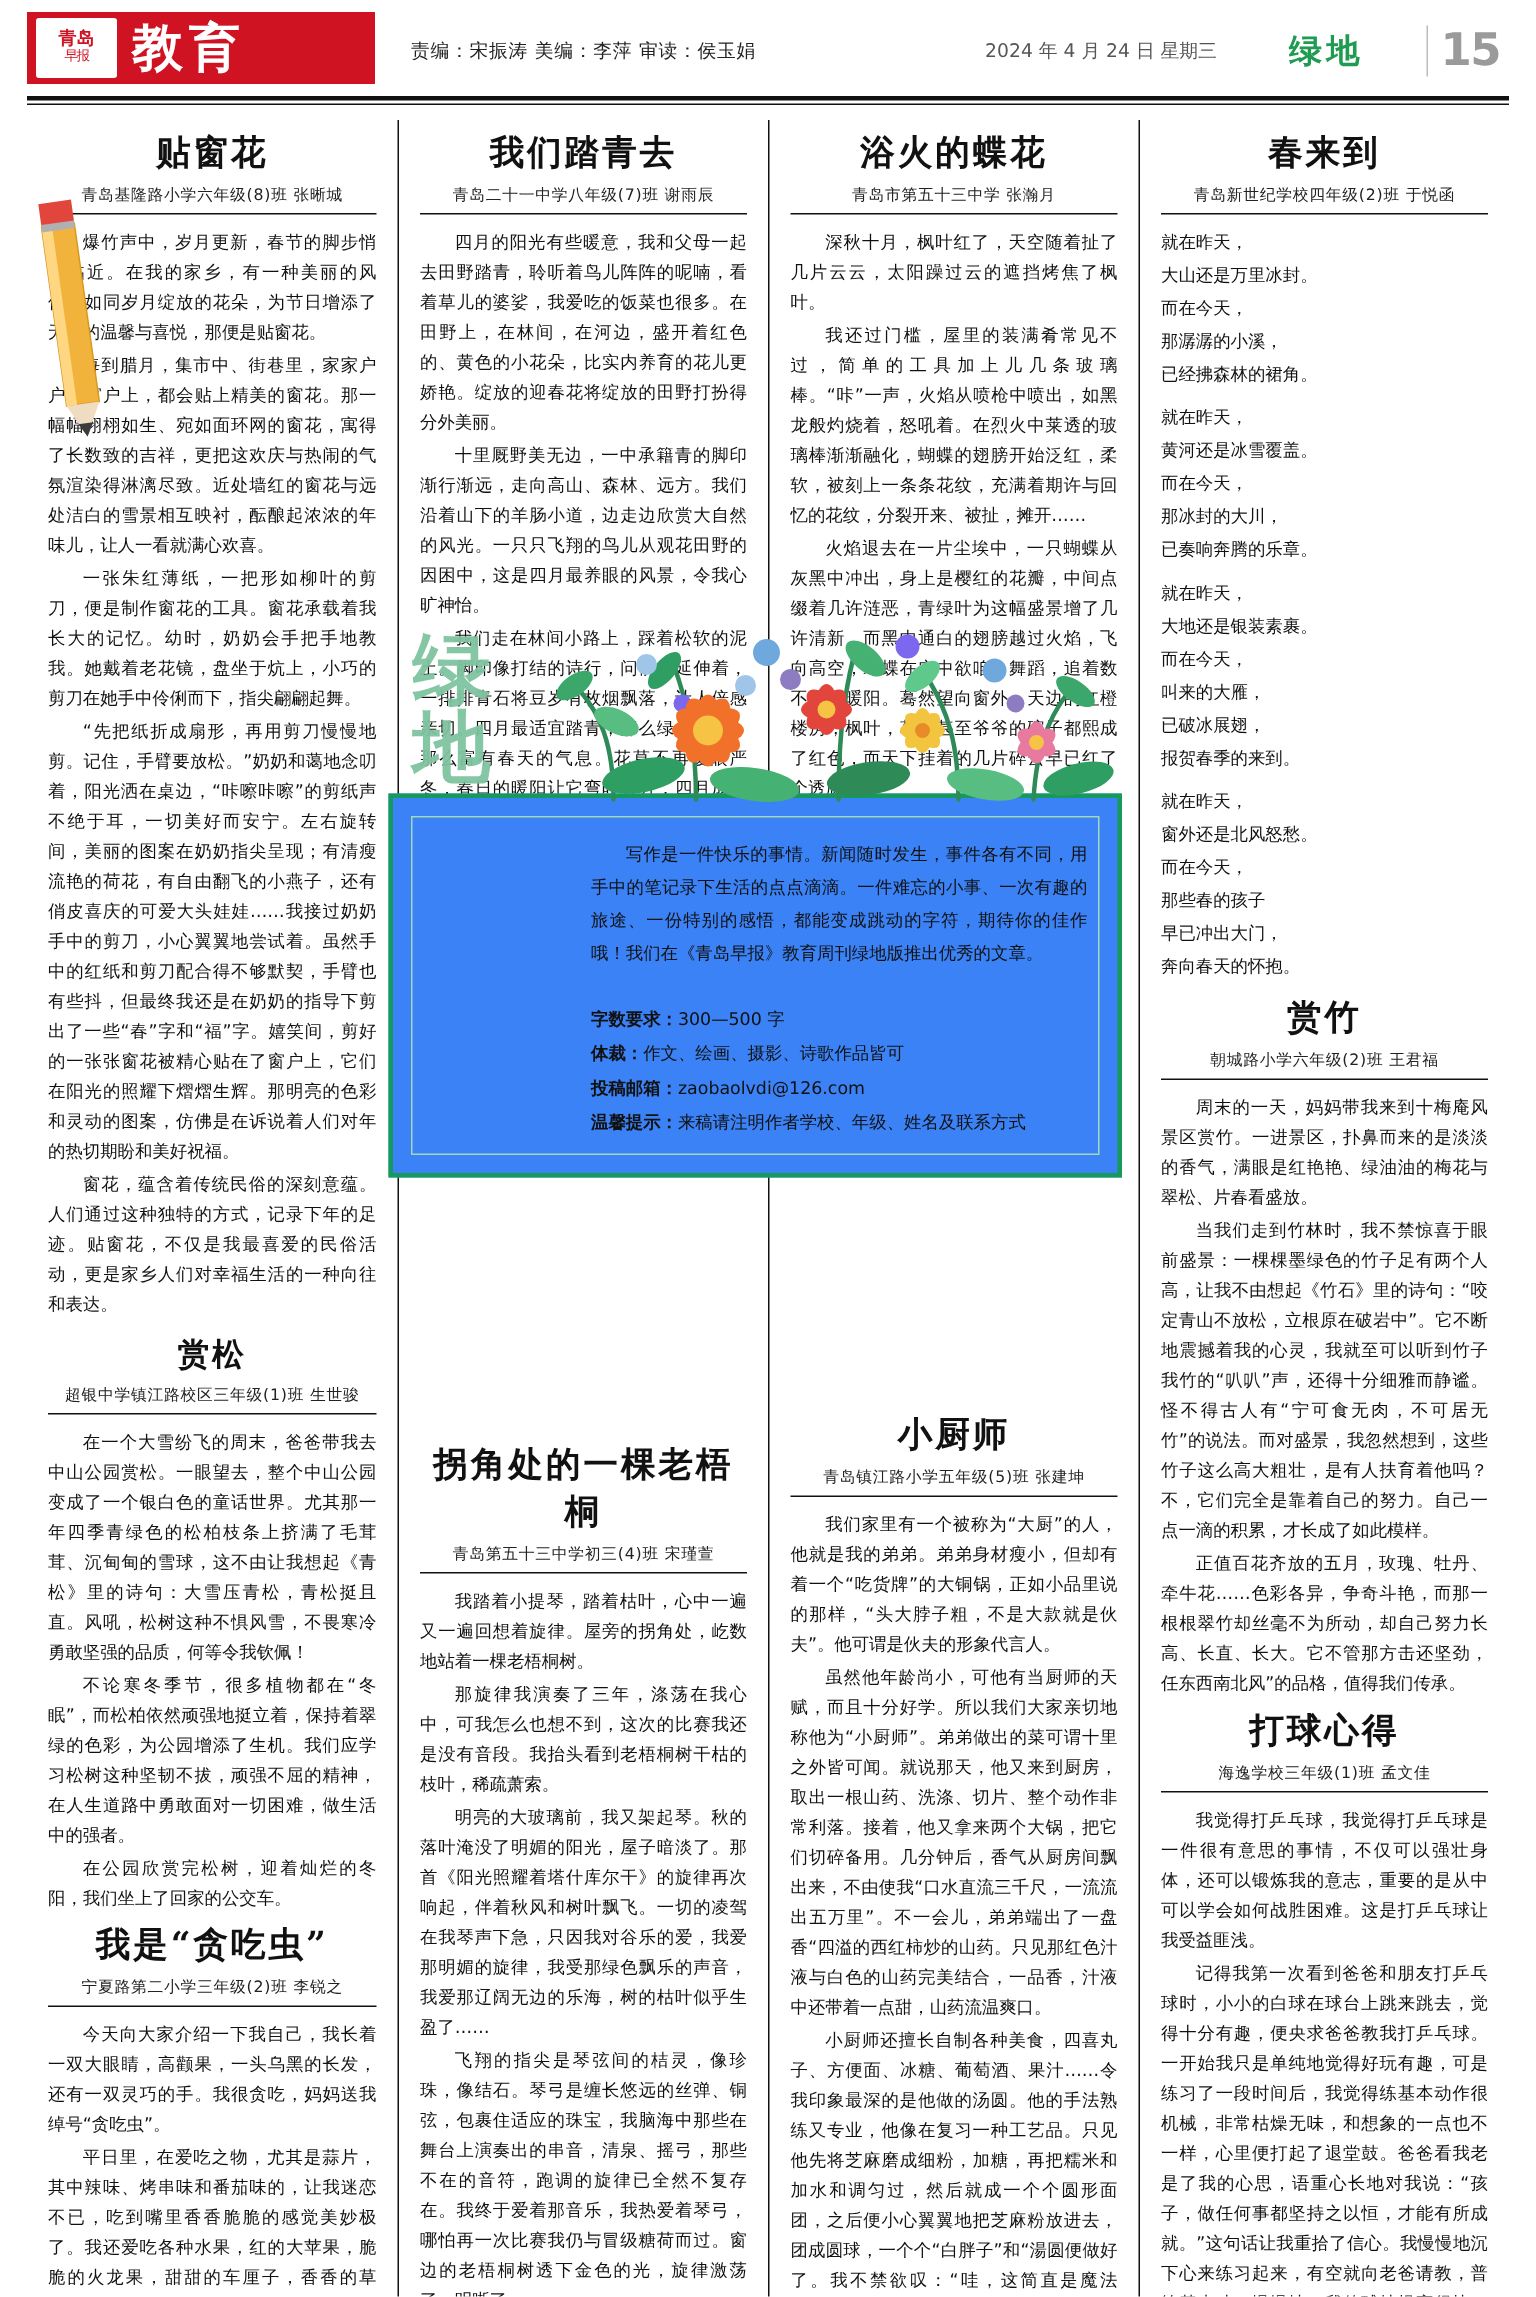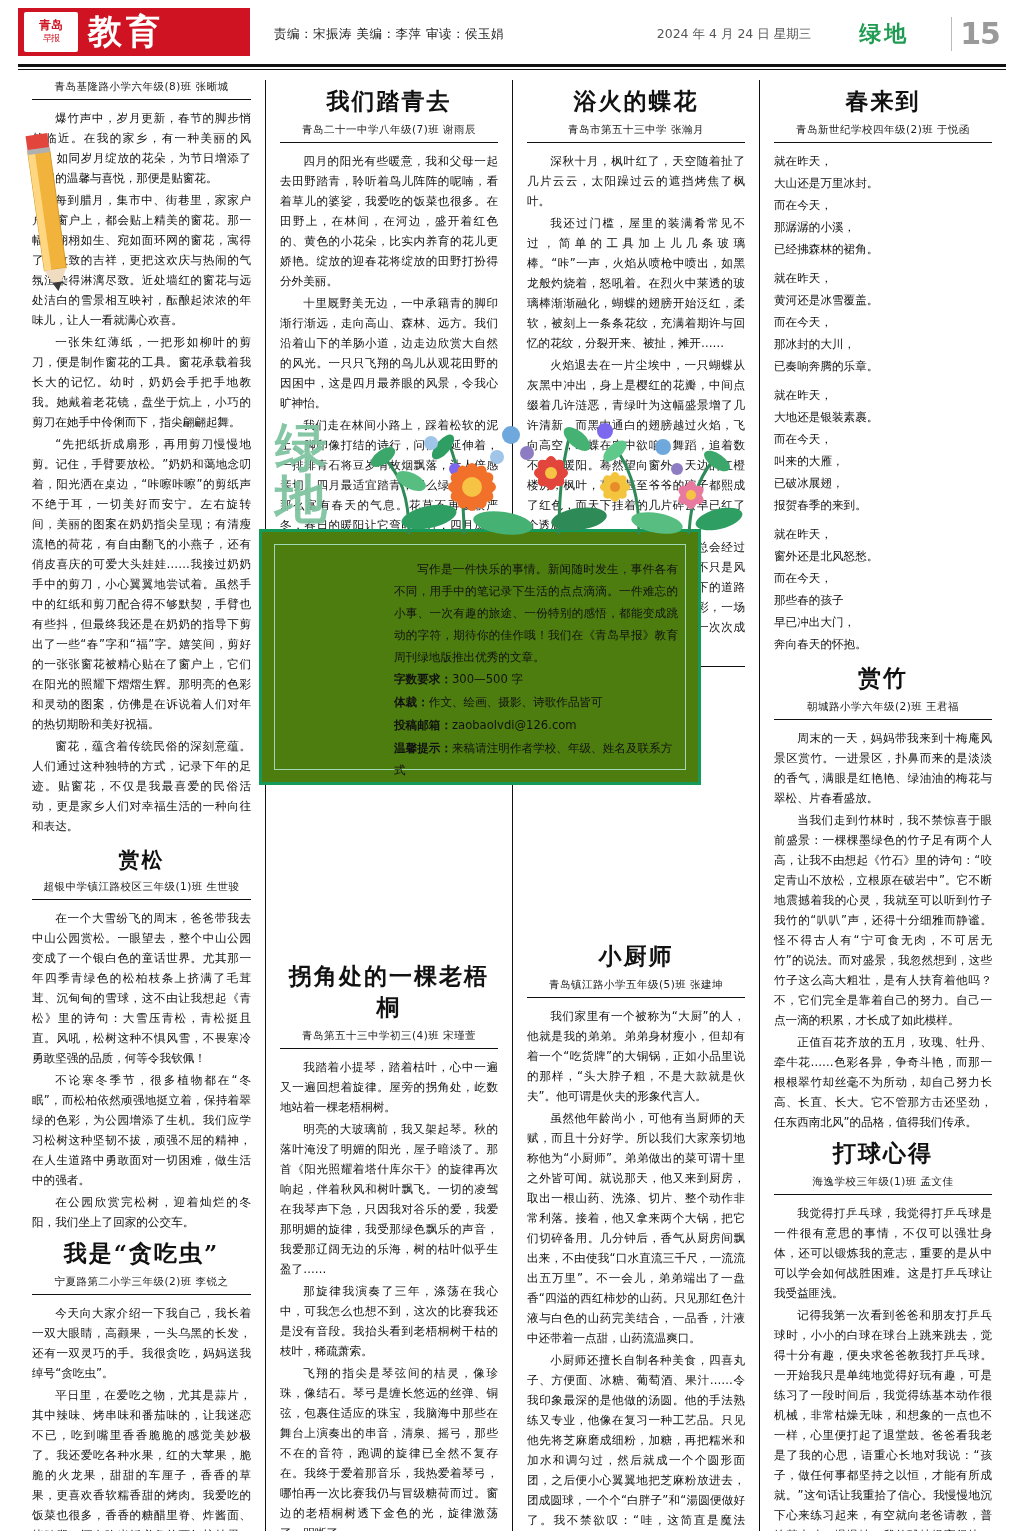--- a/index.html
+++ b/index.html
@@ -91,23 +91,23 @@
     font-size:11.6px; line-height:20px; text-align:left;
     text-indent:0; margin:0 0 2px 0; color:#111;
   }
   .stanza { margin-bottom:9px; }
   .hr-col { border-top:1px solid #111; margin:9px 0 0 0; height:1px; }
 
   
   .feature {
     position:absolute;
     left:259px; top:521px;
-    width:442px; height:256px;
+    width:489px; height:256px;
     border:3px solid #169a5a;
-    background:#4d7c0f;
+    background:#3b82f6;
     z-index:5;
   }
   .feature-inner {
     position:absolute; left:12px; top:12px; right:12px; bottom:12px;
     border:1px solid #9fd9b7;
   }
   .feature-text {
     position:absolute; left:132px; top:26px; right:20px;
     font-size:11.6px; line-height:22px; color:#111; text-align:justify; text-indent:2em;
   }
@@ -150,20 +150,21 @@
       <span class="section-name">绿地</span>
       <span class="page-no">15</span>
     </div>
   </div>
   <div class="rule-thick"></div>
   <div class="rule-thin"></div>
 
   <div class="cols">
 
     <div class="col">
+      <h2 class="art-title t-xl">贴窗花</h2>
       <div class="byline">青岛基隆路小学六年级(8)班  张晰城</div>
       <p class="body">爆竹声中，岁月更新，春节的脚步悄然临近。在我的家乡，有一种美丽的风俗，如同岁月绽放的花朵，为节日增添了无尽的温馨与喜悦，那便是贴窗花。</p>
       <p class="body">每到腊月，集市中、街巷里，家家户户的窗户上，都会贴上精美的窗花。那一幅幅栩栩如生、宛如面环网的窗花，寓得了长数致的吉祥，更把这欢庆与热闹的气氛渲染得淋漓尽致。近处墙红的窗花与远处洁白的雪景相互映衬，酝酿起浓浓的年味儿，让人一看就满心欢喜。</p>
       <p class="body">一张朱红薄纸，一把形如柳叶的剪刀，便是制作窗花的工具。窗花承载着我长大的记忆。幼时，奶奶会手把手地教我。她戴着老花镜，盘坐于炕上，小巧的剪刀在她手中伶俐而下，指尖翩翩起舞。</p>
       <p class="body">“先把纸折成扇形，再用剪刀慢慢地剪。记住，手臂要放松。”奶奶和蔼地念叨着，阳光洒在桌边，“咔嚓咔嚓”的剪纸声不绝于耳，一切美好而安宁。左右旋转间，美丽的图案在奶奶指尖呈现；有清瘦流艳的荷花，有自由翻飞的小燕子，还有俏皮喜庆的可爱大头娃娃……我接过奶奶手中的剪刀，小心翼翼地尝试着。虽然手中的红纸和剪刀配合得不够默契，手臂也有些抖，但最终我还是在奶奶的指导下剪出了一些“春”字和“福”字。嬉笑间，剪好的一张张窗花被精心贴在了窗户上，它们在阳光的照耀下熠熠生辉。那明亮的色彩和灵动的图案，仿佛是在诉说着人们对年的热切期盼和美好祝福。</p>
       <p class="body">窗花，蕴含着传统民俗的深刻意蕴。人们通过这种独特的方式，记录下年的足迹。贴窗花，不仅是我最喜爱的民俗活动，更是家乡人们对幸福生活的一种向往和表达。</p>
 
       <h2 class="art-title t-lg">赏松</h2>
       <div class="byline">超银中学镇江路校区三年级(1)班  生世骏</div>
       <p class="body">在一个大雪纷飞的周末，爸爸带我去中山公园赏松。一眼望去，整个中山公园变成了一个银白色的童话世界。尤其那一年四季青绿色的松柏枝条上挤满了毛茸茸、沉甸甸的雪球，这不由让我想起《青松》里的诗句：大雪压青松，青松挺且直。风吼，松树这种不惧风雪，不畏寒冷勇敢坚强的品质，何等令我钦佩！</p>
@@ -184,22 +185,22 @@
       <p class="body">十里厩野美无边，一中承籍青的脚印渐行渐远，走向高山、森林、远方。我们沿着山下的羊肠小道，边走边欣赏大自然的风光。一只只飞翔的鸟儿从观花田野的因困中，这是四月最养眼的风景，令我心旷神怡。</p>
       <p class="body">我们走在林间小路上，踩着松软的泥土。脚印像打结的诗行，问前方延伸着，一排排青石将豆岁有枚烟飘落，让人倍感亲切。四月最适宜踏青，那么绿色盈盈，那么富有春天的气息。花草不再覆眼严冬，春日的暖阳让它弯吐芬芳，四月成为绿色的风景，是春的布谷鸟，盛开的迎春花，流淌的小溪……我爱着春天的色彩，爱着四月大地脉搏、山脉爸加答翠高深，相树用如咖啡的柳丝迎接春景。</p>
       <p class="body">四月的风光，陶醉于满目的柔拂。春天的心绪在四月里扩散，春日让梦想更接近大地。</p>
       <div class="hr-col"></div>
 
       <div style="height:268px"></div>
 
       <h2 class="art-title t-xl">拐角处的一棵老梧桐</h2>
       <div class="byline">青岛第五十三中学初三(4)班  宋瑾萱</div>
       <p class="body">我踏着小提琴，踏着枯叶，心中一遍又一遍回想着旋律。屋旁的拐角处，屹数地站着一棵老梧桐树。</p>
+      <p class="body">那旋律我演奏了三年，涤荡在我心中，可我怎么也想不到，这次的比赛我还是没有音段。我抬头看到老梧桐树干枯的枝叶，稀疏萧索。</p>
       <p class="body">明亮的大玻璃前，我又架起琴。秋的落叶淹没了明媚的阳光，屋子暗淡了。那首《阳光照耀着塔什库尔干》的旋律再次响起，伴着秋风和树叶飘飞。一切的凌驾在我琴声下急，只因我对谷乐的爱，我爱那明媚的旋律，我受那绿色飘乐的声音，我爱那辽阔无边的乐海，树的枯叶似乎生盈了……</p>
-      <p class="body">那旋律我演奏了三年，涤荡在我心中，可我怎么也想不到，这次的比赛我还是没有音段。我抬头看到老梧桐树干枯的枝叶，稀疏萧索。</p>
       <p class="body">飞翔的指尖是琴弦间的桔灵，像珍珠，像结石。琴弓是缠长悠远的丝弹、铜弦，包裹住适应的珠宝，我脑海中那些在舞台上演奏出的串音，清泉、摇弓，那些不在的音符，跑调的旋律已全然不复存在。我终于爱着那音乐，我热爱着琴弓，哪怕再一次比赛我仍与冒级糖荷而过。窗边的老梧桐树透下金色的光，旋律激荡了，明晰了。</p>
 
     </div>
 
     <div class="col">
       <h2 class="art-title t-xl">浴火的蝶花</h2>
       <div class="byline">青岛市第五十三中学  张瀚月</div>
       <p class="body">深秋十月，枫叶红了，天空随着扯了几片云云，太阳躁过云的遮挡烤焦了枫叶。</p>
       <p class="body">我还过门槛，屋里的装满肴常见不过，简单的工具加上儿几条玻璃棒。“咔”一声，火焰从喷枪中喷出，如黑龙般灼烧着，怒吼着。在烈火中莱透的玻璃棒渐渐融化，蝴蝶的翅膀开始泛红，柔软，被刻上一条条花纹，充满着期许与回忆的花纹，分裂开来、被扯，摊开……</p>
       <p class="body">火焰退去在一片尘埃中，一只蝴蝶从灰黑中冲出，身上是樱红的花瓣，中间点缀着几许涟恶，青绿叶为这幅盛景增了几许清新，而黑中通白的翅膀越过火焰，飞向高空，蝴蝶在空中欲咱，舞蹈，追着数不尽的暖阳。蓦然望向窗外，天边的红橙楼房，枫叶，草木甚至爷爷的碗子都熙成了红色，而天下挂着的几片碎云早已红了个透底。</p>

